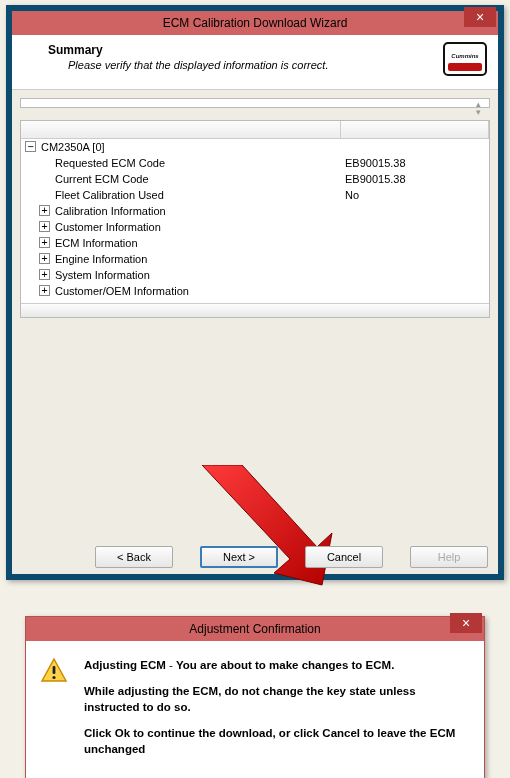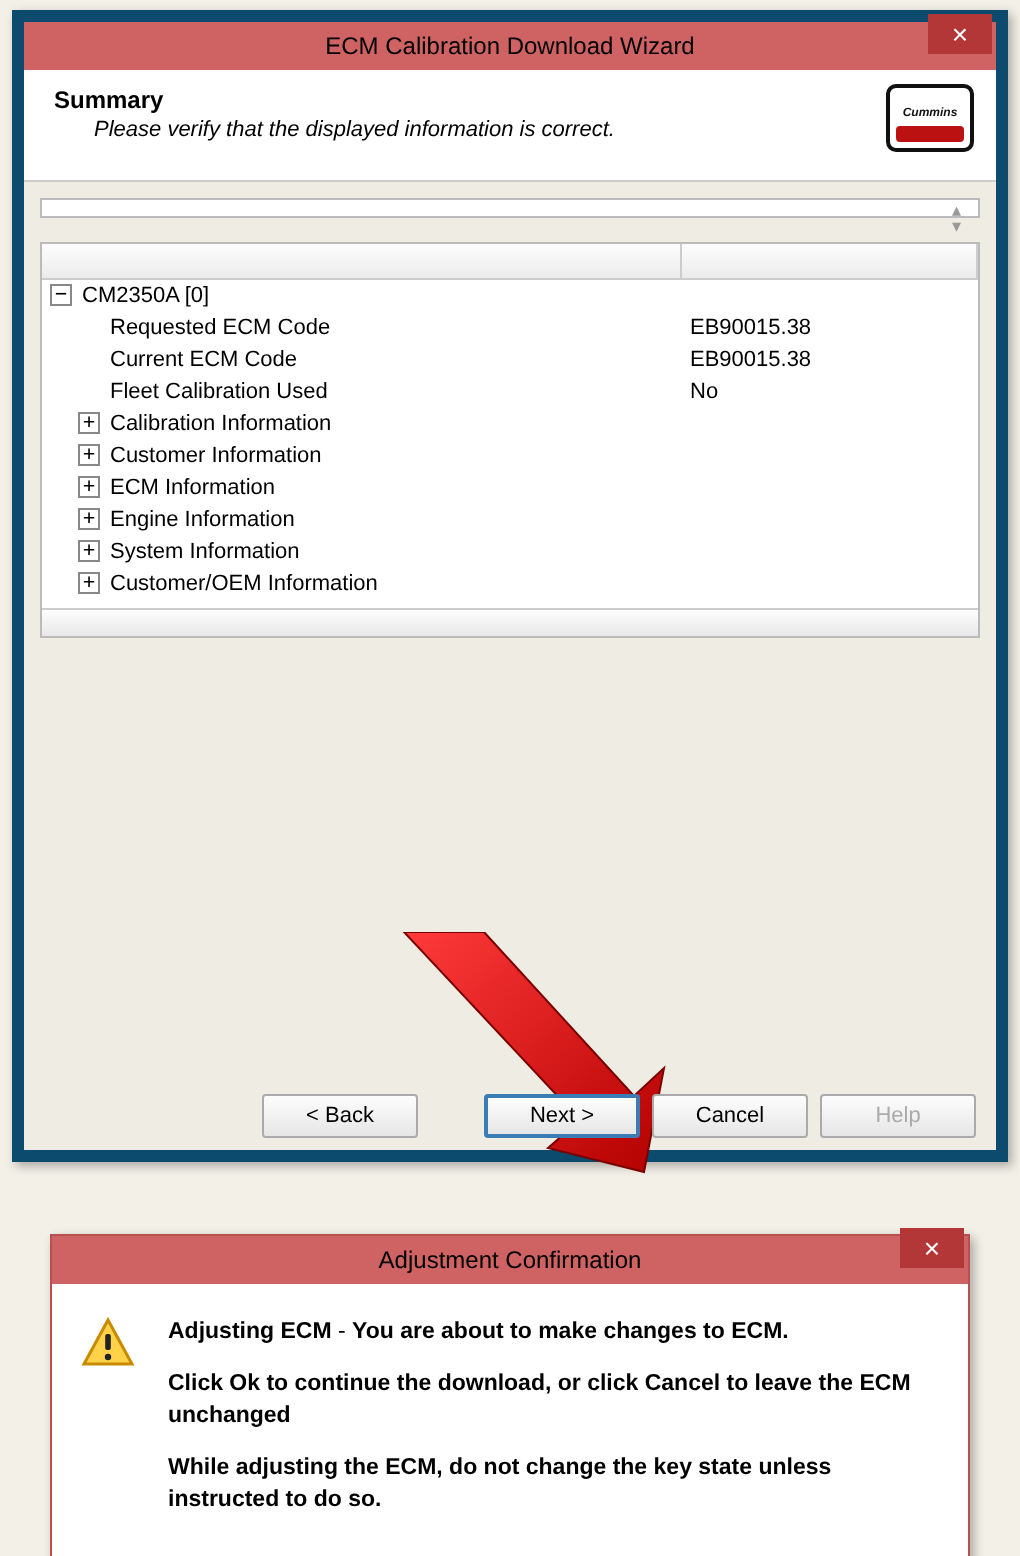--- a/index.html
+++ b/index.html
@@ -40,21 +40,21 @@
     font-size: 14px;
     line-height: 20px;
     text-align: center;
     cursor: pointer;
   }
 
   .header-strip {
     display: flex;
     justify-content: space-between;
     align-items: flex-start;
-    padding: 6px 10px 10px 15px;
+    padding: 6px 10px 10px 36px;
     border-bottom: 1px solid #ccc;
     background: #fff;
   }
   .header-text { padding-top: 2px; }
   .summary-title { font-weight: bold; font-size: 12px; margin-bottom: 2px; }
   .summary-sub { margin-left: 20px; font-style: italic; }
   .logo { }
   .logo svg { width: 46px; height: 36px; }
 
   .body-area {
@@ -142,37 +142,36 @@
     left: 170px;
     top: 375px;
     pointer-events: none;
   }
 
   .button-row {
     position: absolute;
     bottom: 6px;
     right: 10px;
     display: flex;
-    gap: 6px;
+    gap: 27px;
   }
   .btn {
     width: 78px;
     height: 22px;
     background: linear-gradient(#fdfdfd, #e6e6e6);
     border: 1px solid #aaa;
     font-size: 11px;
     cursor: pointer;
     line-height: 20px;
     text-align: center;
     border-radius: 2px;
   }
   .btn.primary {
     border: 2px solid #3a7db5;
     line-height: 18px;
-    margin-left: 27px;
   }
   .btn.disabled {
     color: #aaa;
     cursor: default;
   }
 
   
   .window2 {
     width: 460px;
     margin: 36px auto 0 auto;
@@ -306,18 +305,18 @@
       <svg viewBox="0 0 28 28">
         <polygon points="14,2 26,24 2,24" fill="#ffd24a" stroke="#c78b00" stroke-width="1.5"></polygon>
         <rect x="12.6" y="9" width="2.8" height="8" rx="1" fill="#222"></rect>
         <circle cx="14" cy="20.5" r="1.6" fill="#222"></circle>
       </svg>
     </div>
     <div class="dialog-text">
       <p>
         <b>Adjusting ECM</b><span> - </span><b>You are about to make changes to ECM.</b>
       </p>
+      <p><b>While adjusting the ECM, do not change the key state unless instructed to do so.</b></p>
       <p><b>Click Ok to continue the download, or click Cancel to leave the ECM unchanged</b></p>
-      <p><b>While adjusting the ECM, do not change the key state unless instructed to do so.</b></p>
     </div>
   </div>
 
 </div>
 
 </body></html>

